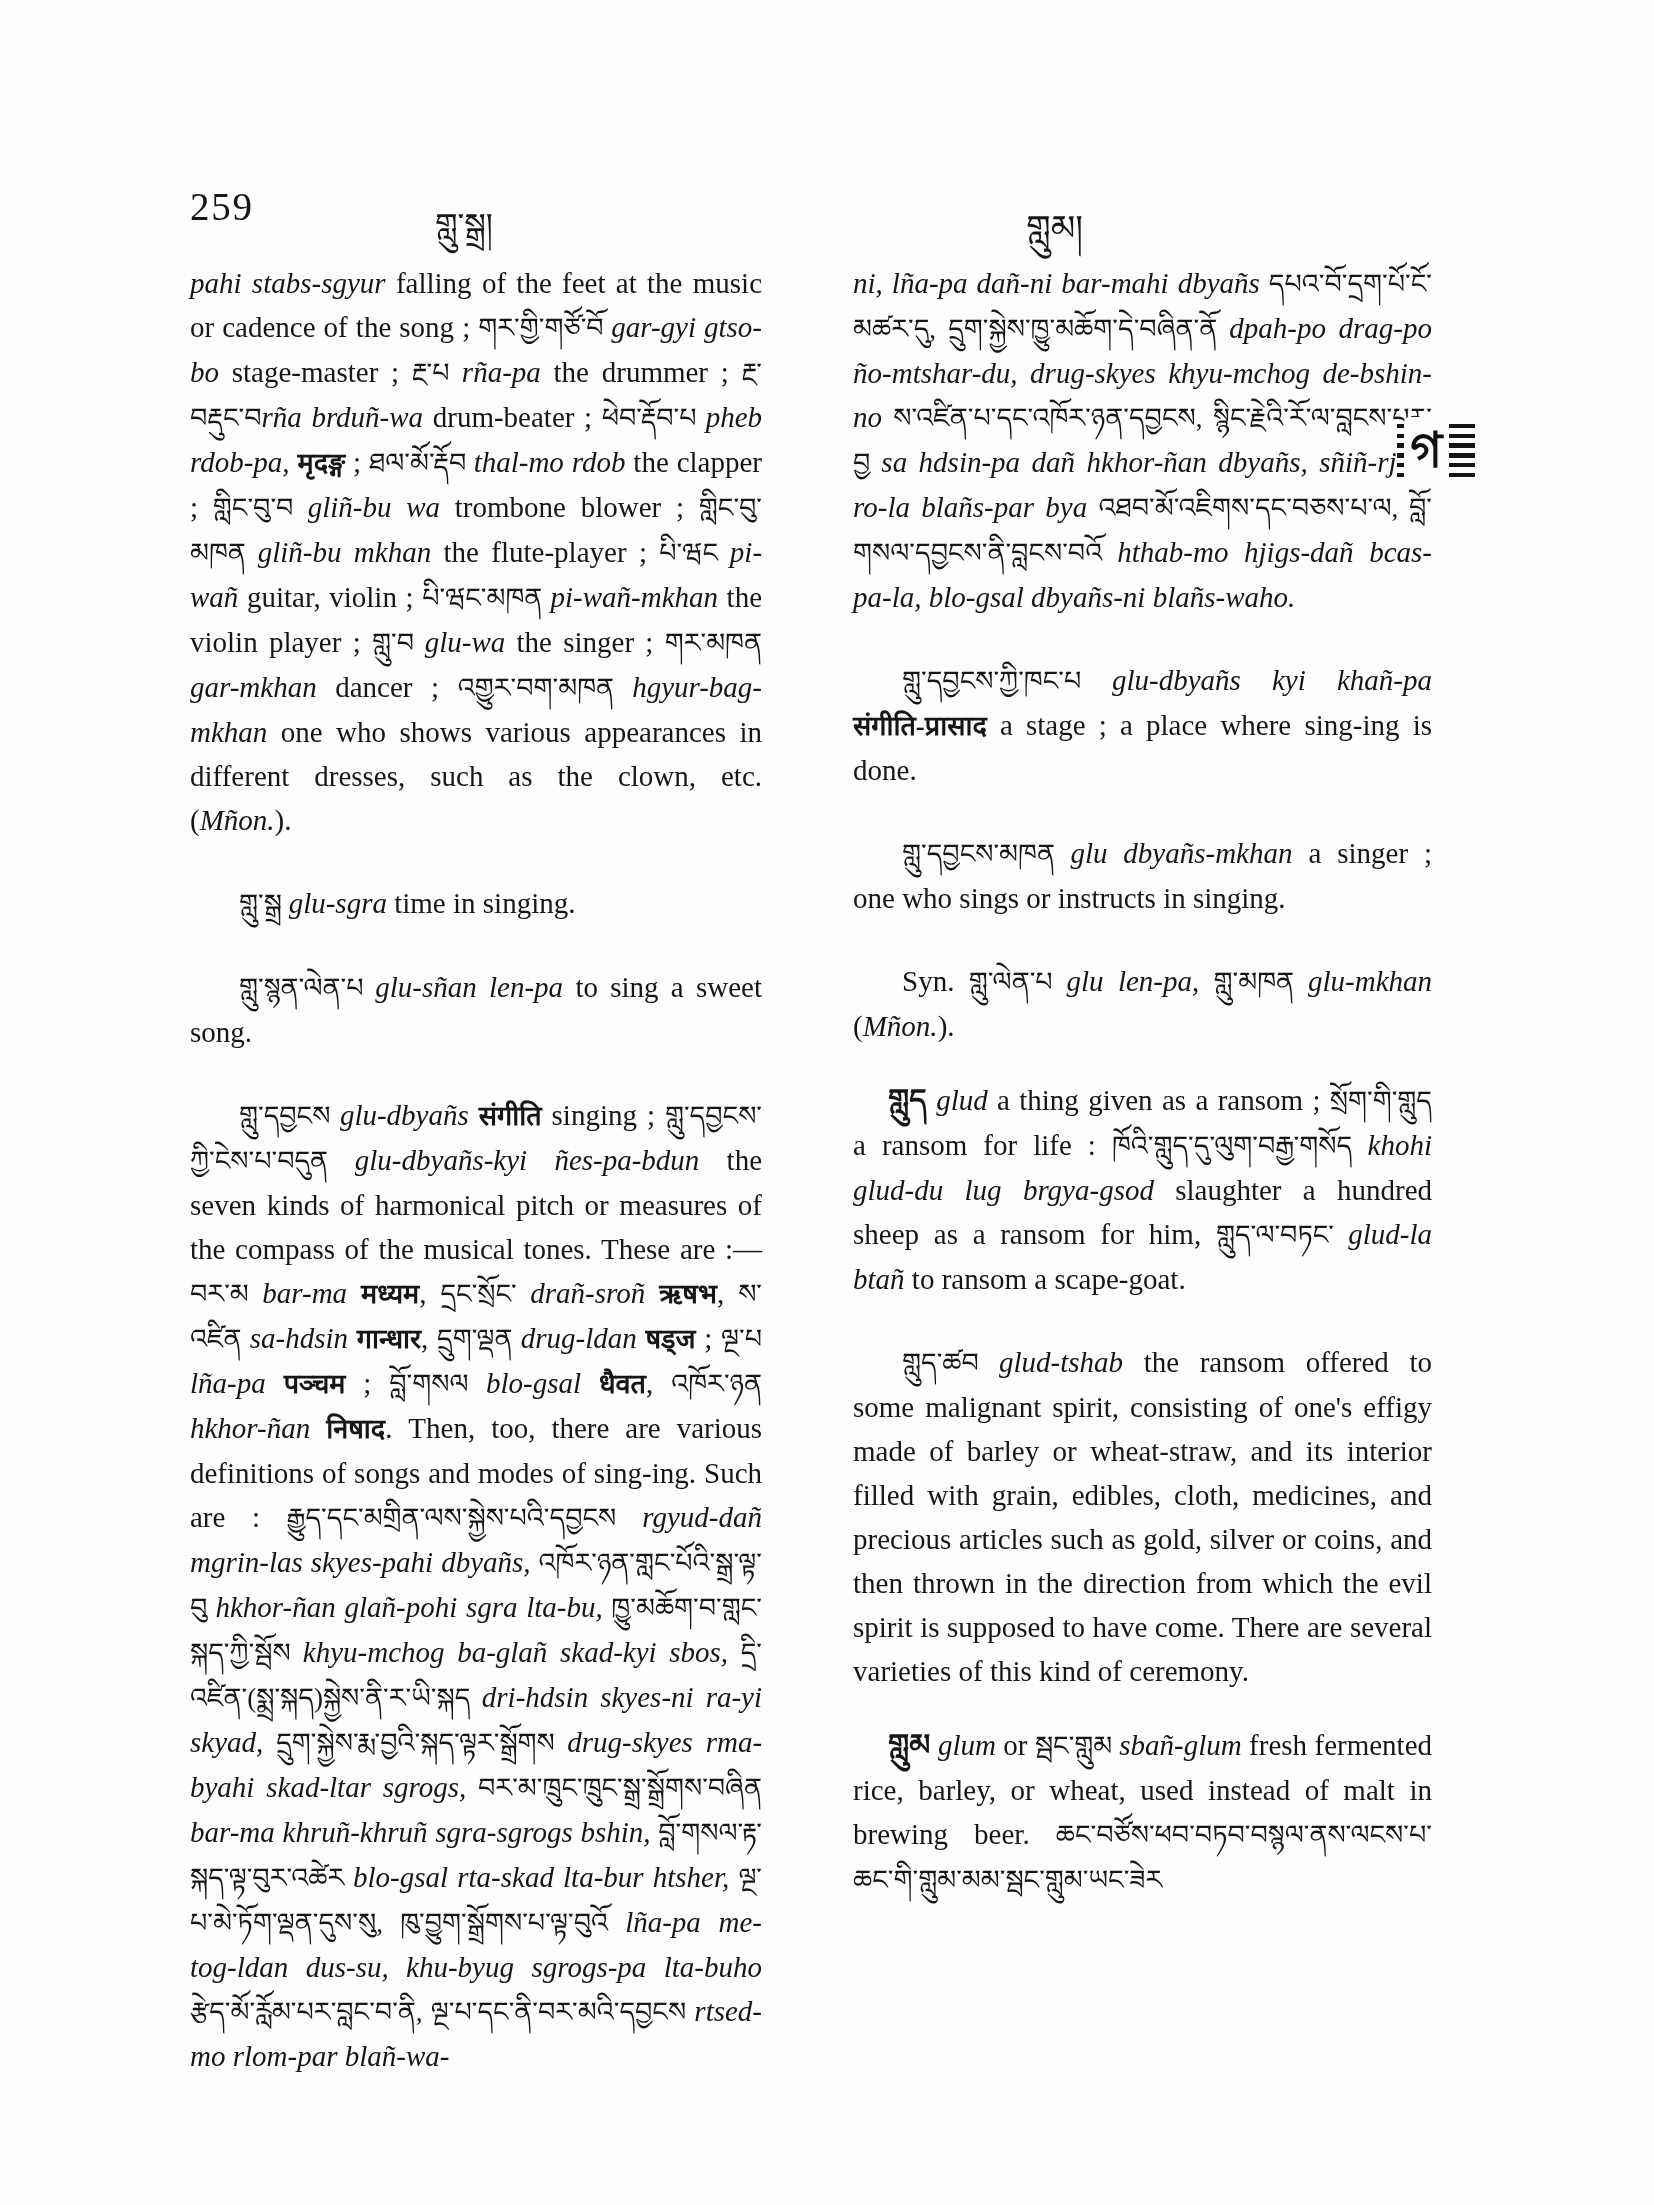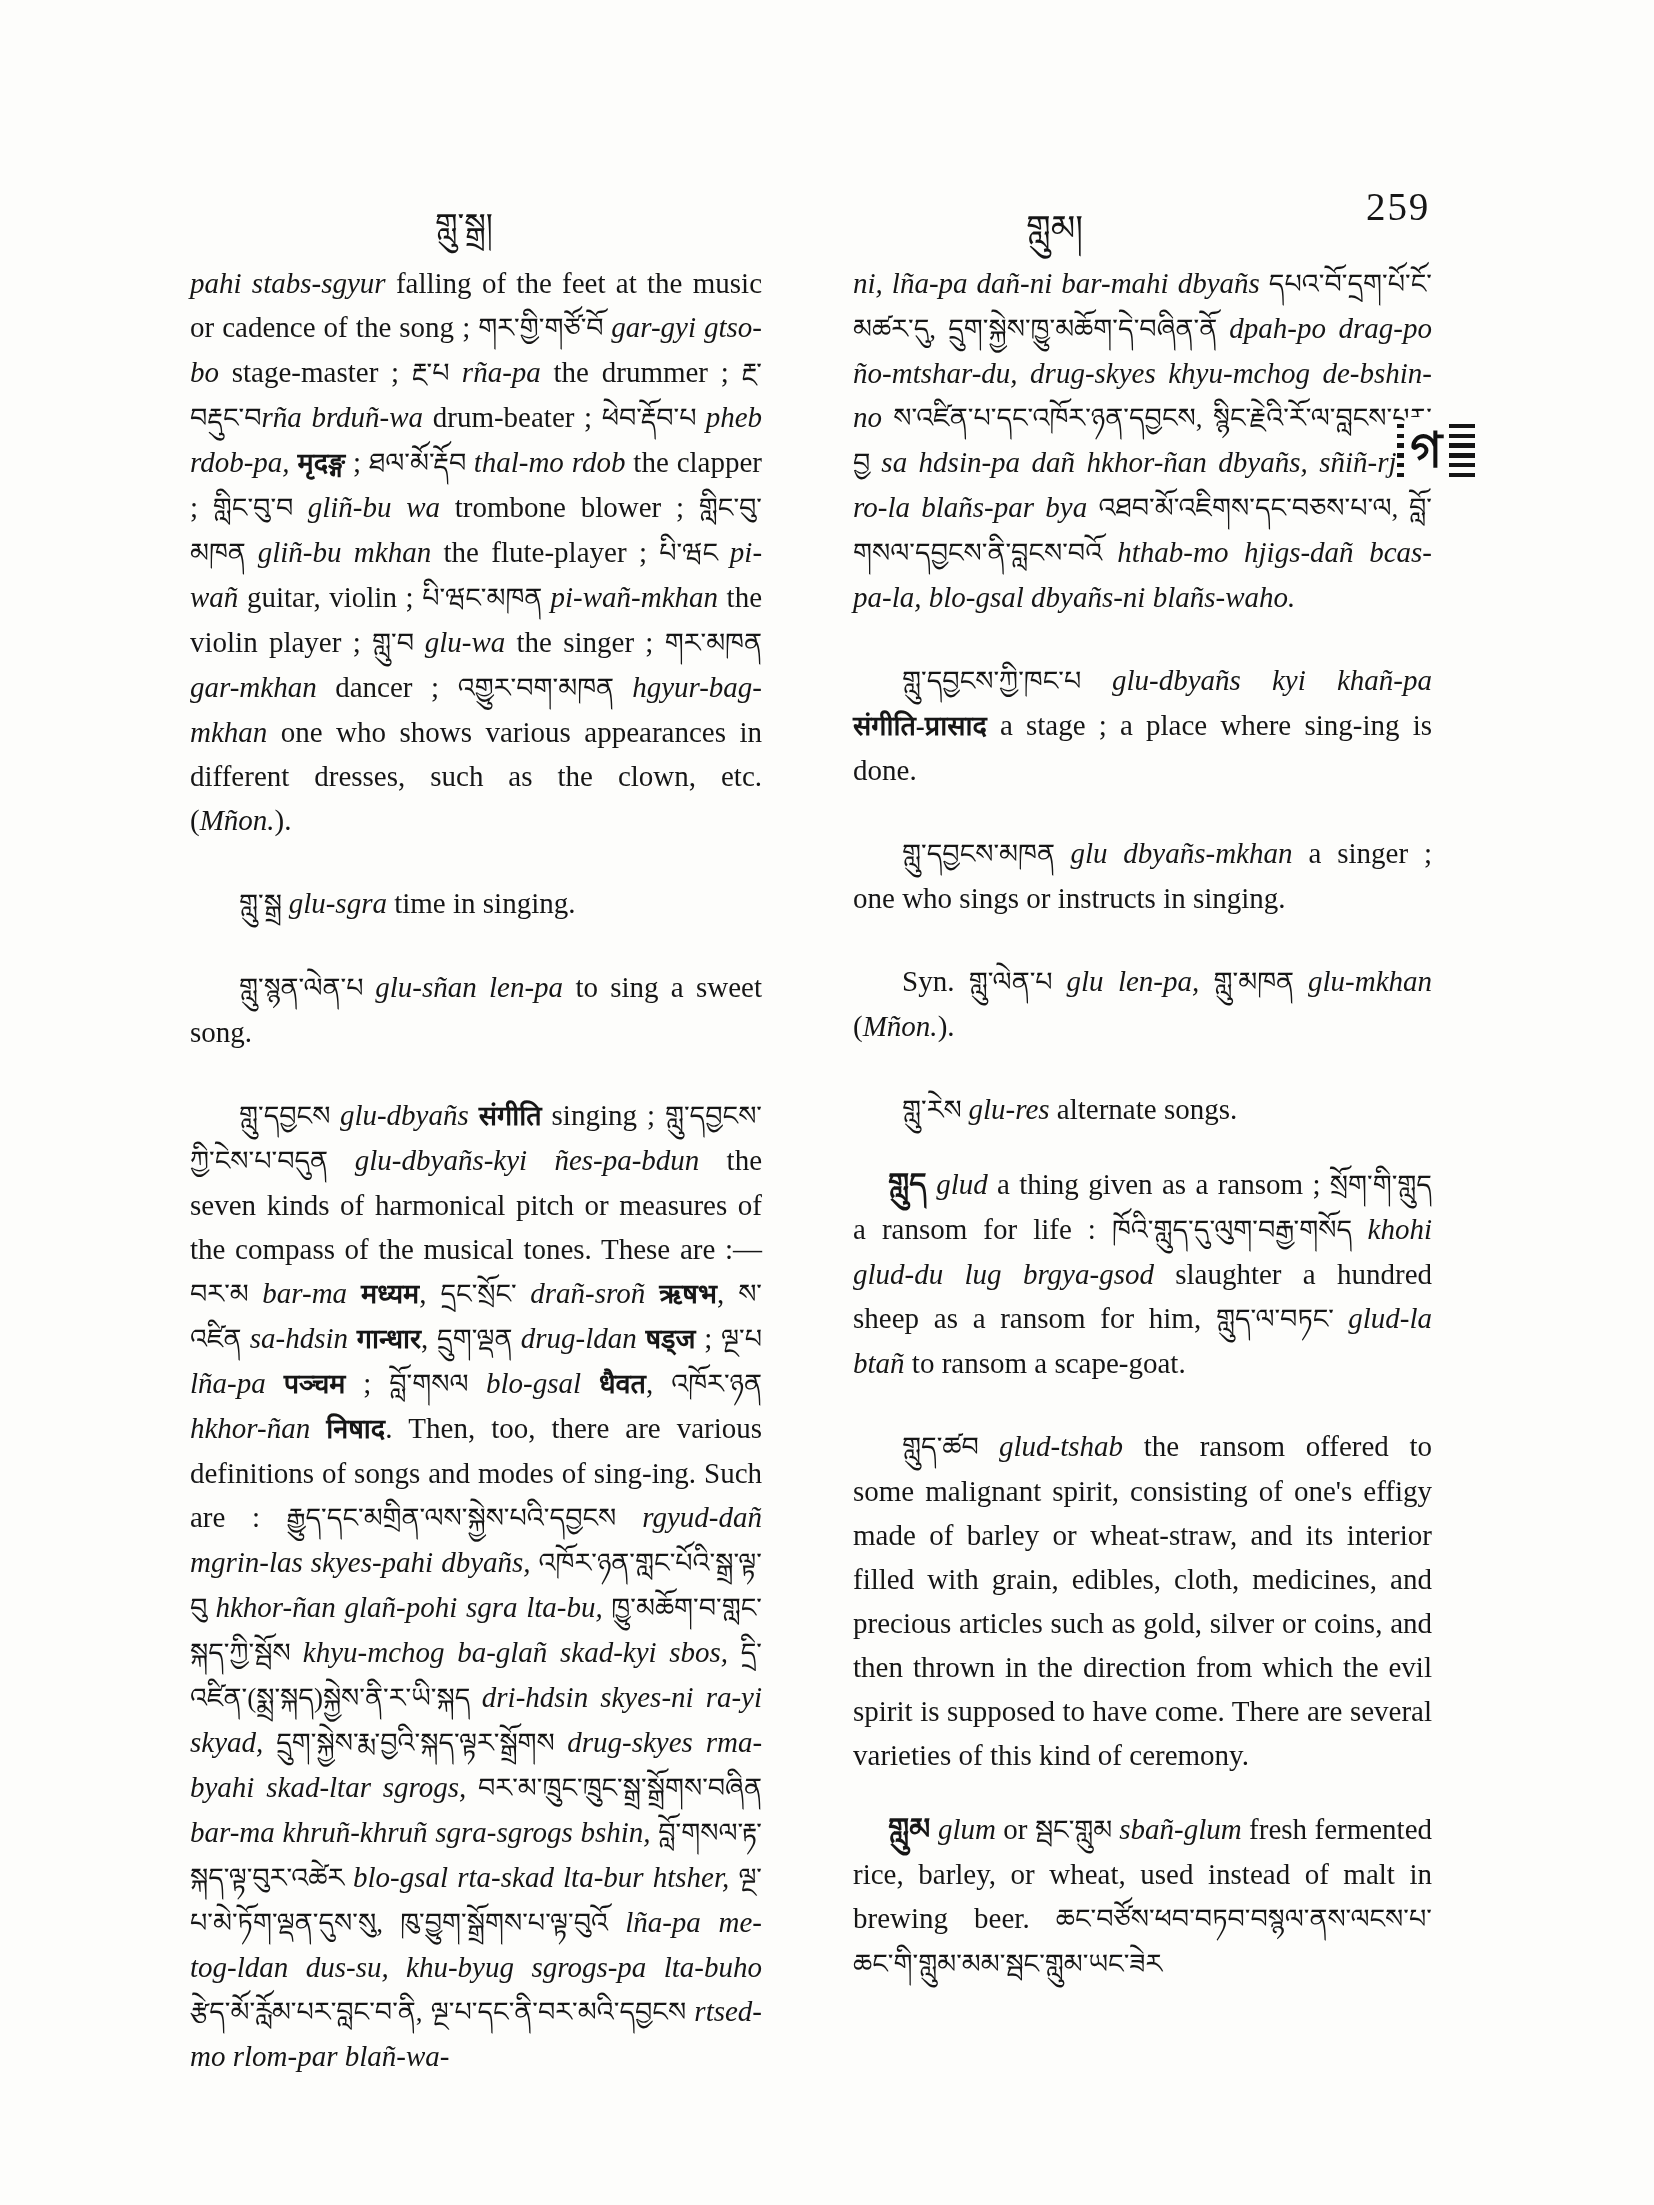--- a/index.html
+++ b/index.html
@@ -10,21 +10,21 @@
     color:#161616;
     position:relative;
     overflow:hidden;
   }
   .page{position:absolute;inset:0;}
   .header{
     position:absolute;left:190px;top:184px;width:1240px;height:62px;
     font-size:35px;
   }
   .header .h-left{position:absolute;left:245px;top:5.3px;font-size:32px;}
-  .header .h-num{position:absolute;left:0;right:0;text-align:right;top:0;
+  .header .h-num{position:absolute;left:0;right:0;text-align:left;top:0;
     font-size:39px;letter-spacing:1.8px;}
   .header .h-right{position:absolute;left:836px;top:5.3px;font-size:35px;}
   .body-text{
     position:absolute;left:190px;top:261px;width:1242px;
     display:flex;gap:91px;
   }
   .col{width:578px;font-size:29px;line-height:44px;text-align:justify;}
   .col2{width:585px;}
   .para{margin:0;}
   .para.entry{text-indent:49px;margin-top:39px;}
@@ -63,21 +63,20 @@
         <div class="para cont"><span class="run-it">pahi stabs-sgyur </span><span class="run-rom">falling of the feet at the music or cadence of the song ; </span><span class="run-tib">གར་གྱི་གཙོ་བོ </span><span class="run-it">gar-gyi gtso-bo </span><span class="run-rom">stage-master ; </span><span class="run-tib">རྔ་པ </span><span class="run-it">rña-pa </span><span class="run-rom">the drummer ; </span><span class="run-tib">རྔ་བརྡུང་བ</span><span class="run-it">rña brduñ-wa </span><span class="run-rom">drum-beater ; </span><span class="run-tib">ཕེབ་རྡོབ་པ </span><span class="run-it">pheb rdob-pa, </span><span class="run-dev">मृदङ्ग</span><span class="run-rom"> ; </span><span class="run-tib">ཐལ་མོ་རྡོབ </span><span class="run-it">thal-mo rdob </span><span class="run-rom">the clapper ; </span><span class="run-tib">གླིང་བུ་བ </span><span class="run-it">gliñ-bu wa </span><span class="run-rom">trombone blower ; </span><span class="run-tib">གླིང་བུ་མཁན </span><span class="run-it">gliñ-bu mkhan </span><span class="run-rom">the flute-player ; </span><span class="run-tib">པི་ཝང </span><span class="run-it">pi-wañ </span><span class="run-rom">guitar, violin ; </span><span class="run-tib">པི་ཝང་མཁན </span><span class="run-it">pi-wañ-mkhan </span><span class="run-rom">the violin player ; </span><span class="run-tib">གླུ་བ </span><span class="run-it">glu-wa </span><span class="run-rom">the singer ; </span><span class="run-tib">གར་མཁན </span><span class="run-it">gar-mkhan </span><span class="run-rom">dancer ; </span><span class="run-tib">འགྱུར་བག་མཁན </span><span class="run-it">hgyur-bag-mkhan </span><span class="run-rom">one who shows various appearances in different dresses, such as the clown, etc. (</span><span class="run-it">Mñon.</span><span class="run-rom">).</span></div>
         <div class="para entry"><span class="run-tib">གླུ་སྒྲ </span><span class="run-it">glu-sgra </span><span class="run-rom">time in singing.</span></div>
         <div class="para entry"><span class="run-tib">གླུ་སྙན་ལེན་པ </span><span class="run-it">glu-sñan len-pa </span><span class="run-rom">to sing a sweet song.</span></div>
         <div class="para entry"><span class="run-tib">གླུ་དབྱངས </span><span class="run-it">glu-dbyañs </span><span class="run-dev">संगीति</span><span class="run-rom"> singing ; </span><span class="run-tib">གླུ་དབྱངས་ཀྱི་ངེས་པ་བདུན </span><span class="run-it">glu-dbyañs-kyi ñes-pa-bdun </span><span class="run-rom">the seven kinds of harmonical pitch or measures of the compass of the musical tones.  These are :—</span><span class="run-tib">བར་མ </span><span class="run-it">bar-ma </span><span class="run-dev">मध्यम</span><span class="run-rom">, </span><span class="run-tib">དྲང་སྲོང་ </span><span class="run-it">drañ-sroñ </span><span class="run-dev">ऋषभ</span><span class="run-rom">, </span><span class="run-tib">ས་འཛིན </span><span class="run-it">sa-hdsin </span><span class="run-dev">गान्धार</span><span class="run-rom">, </span><span class="run-tib">དྲུག་ལྡན </span><span class="run-it">drug-ldan </span><span class="run-dev">षड्ज</span><span class="run-rom"> ; </span><span class="run-tib">ལྔ་པ </span><span class="run-it">lña-pa </span><span class="run-dev">पञ्चम</span><span class="run-rom"> ; </span><span class="run-tib">བློ་གསལ </span><span class="run-it">blo-gsal </span><span class="run-dev">धैवत</span><span class="run-rom">, </span><span class="run-tib">འཁོར་ཉན </span><span class="run-it">hkhor-ñan </span><span class="run-dev">निषाद</span><span class="run-rom">.  Then, too, there are various definitions of songs and modes of sing-ing.  Such are : </span><span class="run-tib">རྒྱུད་དང་མགྲིན་ལས་སྐྱེས་པའི་དབྱངས </span><span class="run-it">rgyud-dañ mgrin-las skyes-pahi dbyañs, </span><span class="run-tib">འཁོར་ཉན་གླང་པོའི་སྒྲ་ལྟ་བུ </span><span class="run-it">hkhor-ñan glañ-pohi sgra lta-bu, </span><span class="run-tib">ཁྱུ་མཆོག་བ་གླང་སྐད་ཀྱི་སྦོས </span><span class="run-it">khyu-mchog ba-glañ skad-kyi sbos, </span><span class="run-tib">དྲི་འཛིན་(སྨྲ་སྐད)སྐྱེས་ནི་ར་ཡི་སྐད </span><span class="run-it">dri-hdsin skyes-ni ra-yi skyad, </span><span class="run-tib">དྲུག་སྐྱེས་རྨ་བྱའི་སྐད་ལྟར་སྒྲོགས </span><span class="run-it">drug-skyes rma-byahi skad-ltar sgrogs, </span><span class="run-tib">བར་མ་ཁྲུང་ཁྲུང་སྒྲ་སྒྲོགས་བཞིན </span><span class="run-it">bar-ma khruñ-khruñ sgra-sgrogs bshin, </span><span class="run-tib">བློ་གསལ་རྟ་སྐད་ལྟ་བུར་འཚེར </span><span class="run-it">blo-gsal rta-skad lta-bur htsher, </span><span class="run-tib">ལྔ་པ་མེ་ཏོག་ལྡན་དུས་སུ, ཁུ་བྱུག་སྒྲོགས་པ་ལྟ་བུའོ </span><span class="run-it">lña-pa me-tog-ldan dus-su, khu-byug sgrogs-pa lta-buho </span><span class="run-tib">རྩེད་མོ་རློམ་པར་བླང་བ་ནི, ལྔ་པ་དང་ནི་བར་མའི་དབྱངས </span><span class="run-it">rtsed-mo rlom-par blañ-wa-</span></div>
       </div>
     <div class="col col2" id="col-right">
         <div class="para cont"><span class="run-it">ni, lña-pa dañ-ni bar-mahi dbyañs </span><span class="run-tib">དཔའ་བོ་དྲག་པོ་ངོ་མཚར་དུ, དྲུག་སྐྱེས་ཁྱུ་མཆོག་དེ་བཞིན་ནོ </span><span class="run-it">dpah-po drag-po ño-mtshar-du, drug-skyes khyu-mchog de-bshin-no </span><span class="run-tib">ས་འཛིན་པ་དང་འཁོར་ཉན་དབྱངས, སྙིང་རྗེའི་རོ་ལ་བླངས་པར་བྱ </span><span class="run-it">sa hdsin-pa dañ hkhor-ñan dbyañs, sñiñ-rjehi ro-la blañs-par bya </span><span class="run-tib">འཐབ་མོ་འཇིགས་དང་བཅས་པ་ལ, བློ་གསལ་དབྱངས་ནི་བླངས་བའོ </span><span class="run-it">hthab-mo hjigs-dañ bcas-pa-la, blo-gsal dbyañs-ni blañs-waho.</span></div>
         <div class="para entry"><span class="run-tib">གླུ་དབྱངས་ཀྱི་ཁང་པ </span><span class="run-it">glu-dbyañs kyi khañ-pa </span><span class="run-dev">संगीति-प्रासाद</span><span class="run-rom"> a stage ;  a place where sing-ing is done.</span></div>
         <div class="para entry"><span class="run-tib">གླུ་དབྱངས་མཁན </span><span class="run-it">glu dbyañs-mkhan </span><span class="run-rom">a singer ; one who sings or instructs in singing.</span></div>
         <div class="para entry"><span class="run-rom">Syn. </span><span class="run-tib">གླུ་ལེན་པ </span><span class="run-it">glu len-pa, </span><span class="run-tib">གླུ་མཁན </span><span class="run-it">glu-mkhan </span><span class="run-rom">(</span><span class="run-it">Mñon.</span><span class="run-rom">).</span></div>
-        <div class="para entry"><span class="run-tib">གླུ་རེས </span><span class="run-it">glu-res </span><span class="run-rom">alternate songs.</span></div>
         <div class="para entry-big"><span class="run-tibbig">གླུད </span><span class="run-it">glud </span><span class="run-rom">a thing given as a ransom ; </span><span class="run-tib">སྲོག་གི་གླུད </span><span class="run-rom">a ransom for life : </span><span class="run-tib">ཁོའི་གླུད་དུ་ལུག་བརྒྱ་གསོད </span><span class="run-it">khohi glud-du lug brgya-gsod </span><span class="run-rom">slaughter a hundred sheep as a ransom for him, </span><span class="run-tib">གླུད་ལ་བཏང་ </span><span class="run-it">glud-la btañ </span><span class="run-rom">to ransom a scape-goat.</span></div>
         <div class="para entry"><span class="run-tib">གླུད་ཚབ </span><span class="run-it">glud-tshab </span><span class="run-rom">the ransom offered to some malignant spirit, consisting of one's effigy made of barley or wheat-straw, and its interior filled with grain, edibles, cloth, medicines, and precious articles such as gold, silver or coins, and then thrown in the direction from which the evil spirit is supposed to have come.  There are several varieties of this kind of ceremony.</span></div>
         <div class="para entry-big"><span class="run-tibbig">གླུམ </span><span class="run-it">glum </span><span class="run-rom">or </span><span class="run-tib">སྦང་གླུམ </span><span class="run-it">sbañ-glum </span><span class="run-rom">fresh fermented rice, barley, or wheat, used instead of malt in brewing beer.  </span><span class="run-tib">ཆང་བཙོས་ཕབ་བཏབ་བསྙལ་ནས་ལངས་པ་ཆང་གི་གླུམ་མམ་སྦང་གླུམ་ཡང་ཟེར</span></div>
       </div>
   </div>
 
   <div class="margin-tab">
     <span class="tab-letter">গ</span>
   </div>
 

